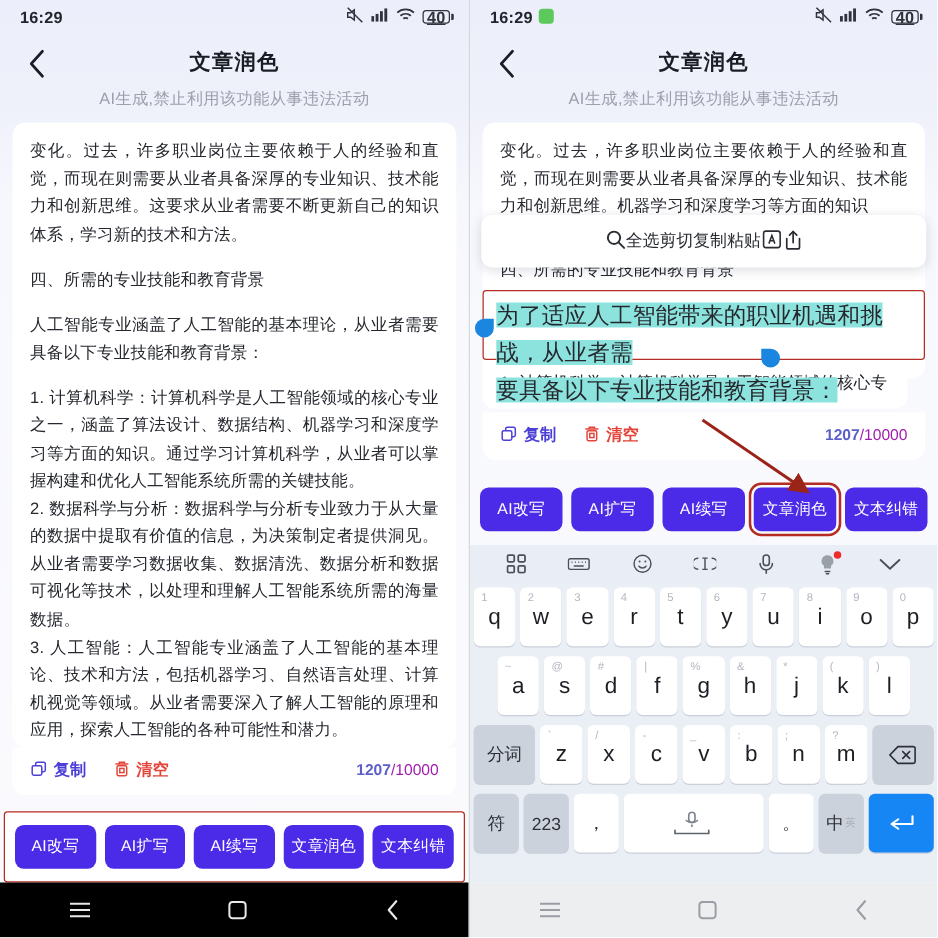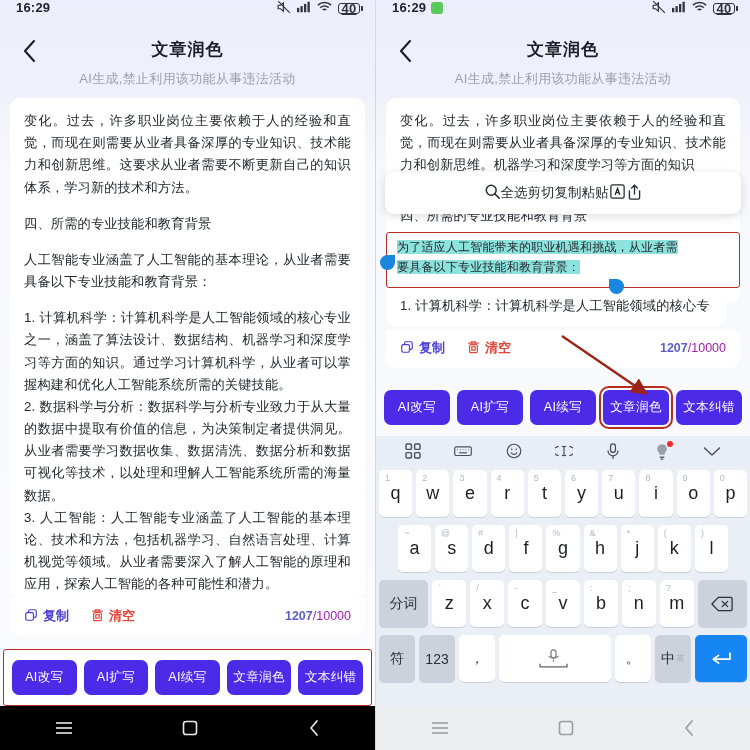--- a/index.html
+++ b/index.html
@@ -8,21 +8,21 @@
     background: #ffffff;
     font-family: "Liberation Sans", "DejaVu Sans", sans-serif;
     overflow: hidden;
   }
   #root { display: flex; width: 750px; height: 750px; }
   .panel { width: 375px; height: 750px; position: relative; overflow: hidden;
            background: linear-gradient(180deg,#eceffb 0%,#eef0fa 10%,#f7f8fd 22%,#fbfbfe 100%); }
   .panel.right { border-left: 1px solid #d8d8d8; }
 
   
-  .statusbar { height: 26px; display: flex; align-items: flex-start;
+  .statusbar { height: 26px; display: flex; align-items: center;
                padding: 0 12px 0 16px; font-size: 13px; font-weight: bold;
                color: #23252c; letter-spacing: .2px; gap: 14px; }
   .sb-time { display:flex; align-items:center; gap:5px; }
   .sb-badge { width:12px;height:12px;border-radius:3px;background:#5cc95c;
               display:inline-block; }
   .sb-right { margin-left:auto; display:flex; align-items:center; gap:6px; }
   .ic { display:inline-block; color:#31333b; }
   .batt { display:flex; align-items:center; }
   .batt-body { width:22px;height:11px;border:1.4px solid #31333b;border-radius:3px;
                font-size:13px; font-weight:bold; color:#31333b; display:flex;
@@ -80,21 +80,21 @@
                 background:#ffffff; border-radius:9px;
                 box-shadow:0 2px 9px rgba(40,45,80,.17);
                 display:flex; align-items:center; justify-content:center;
                 padding:0 8px; z-index:6; }
   .seltoolbar .it { font-size:13.5px; color:#2a2c33; font-weight:500; }
 
   
   .selbox { position:absolute; left:10px; right:10px; top:232px;
             border:1.5px solid #b52d22; border-radius:3px; height:56px; z-index:5;
             background:#ffffff; }
-  .seltext { font-size:12px; line-height:1.68; color:#26282f; padding:4px 10px 0 10px;
+  .seltext { font-size:18px; line-height:1.68; color:#26282f; padding:4px 10px 0 10px;
              letter-spacing:.2px; }
   .seltext i { font-style:normal; background:#8ce3dd; }
   .handle { position:absolute; width:15px; height:15px; background:#1a86e0;
             border-radius:50%; }
   .handle.l { left:-7px; top:22px; border-top-right-radius:0; }
   .handle.r { right:115px; bottom:-7px; border-top-left-radius:0; }
 
   .belowsel { position:absolute; left:10px; right:24px; top:292px;
               background:#fff; padding:3px 14px 10px 14px; z-index:4;
               border-radius:0 0 10px 10px; }
@@ -553,21 +553,21 @@
         <svg width="22" height="16" viewBox="0 0 24 17" fill="none" stroke="#2c2f36" stroke-width="1.4">
           <path d="M8 1.2h13.4a1.6 1.6 0 0 1 1.6 1.6v11.4a1.6 1.6 0 0 1-1.6 1.6H8L1 8.5z"></path>
           <line x1="12.2" y1="5.6" x2="18.2" y2="11.4" stroke-linecap="round"></line>
           <line x1="18.2" y1="5.6" x2="12.2" y2="11.4" stroke-linecap="round"></line>
         </svg>
       </div>
     </div>
 
     <div class="krow">
       <div class="key fn">符</div>
-      <div class="key fn">123</div>
+      <div class="key fn">223</div>
       <div class="key sm">，</div>
       <div class="key w35">
         <svg width="58" height="20" viewBox="0 0 58 20" fill="none" stroke="#7d838c" stroke-width="1.3">
           <rect x="25" y="0.8" width="5" height="8" rx="2.5"></rect>
           <path d="M23 7.4a6.5 6.5 0 0 0 9 0" stroke-linecap="round"></path>
           <line x1="27.5" y1="10.6" x2="27.5" y2="12.6"></line>
           <path d="M14 15.2v2.6h27v-2.6" stroke="#5d636c" stroke-linecap="round"></path>
         </svg>
       </div>
       <div class="key sm">。</div>

